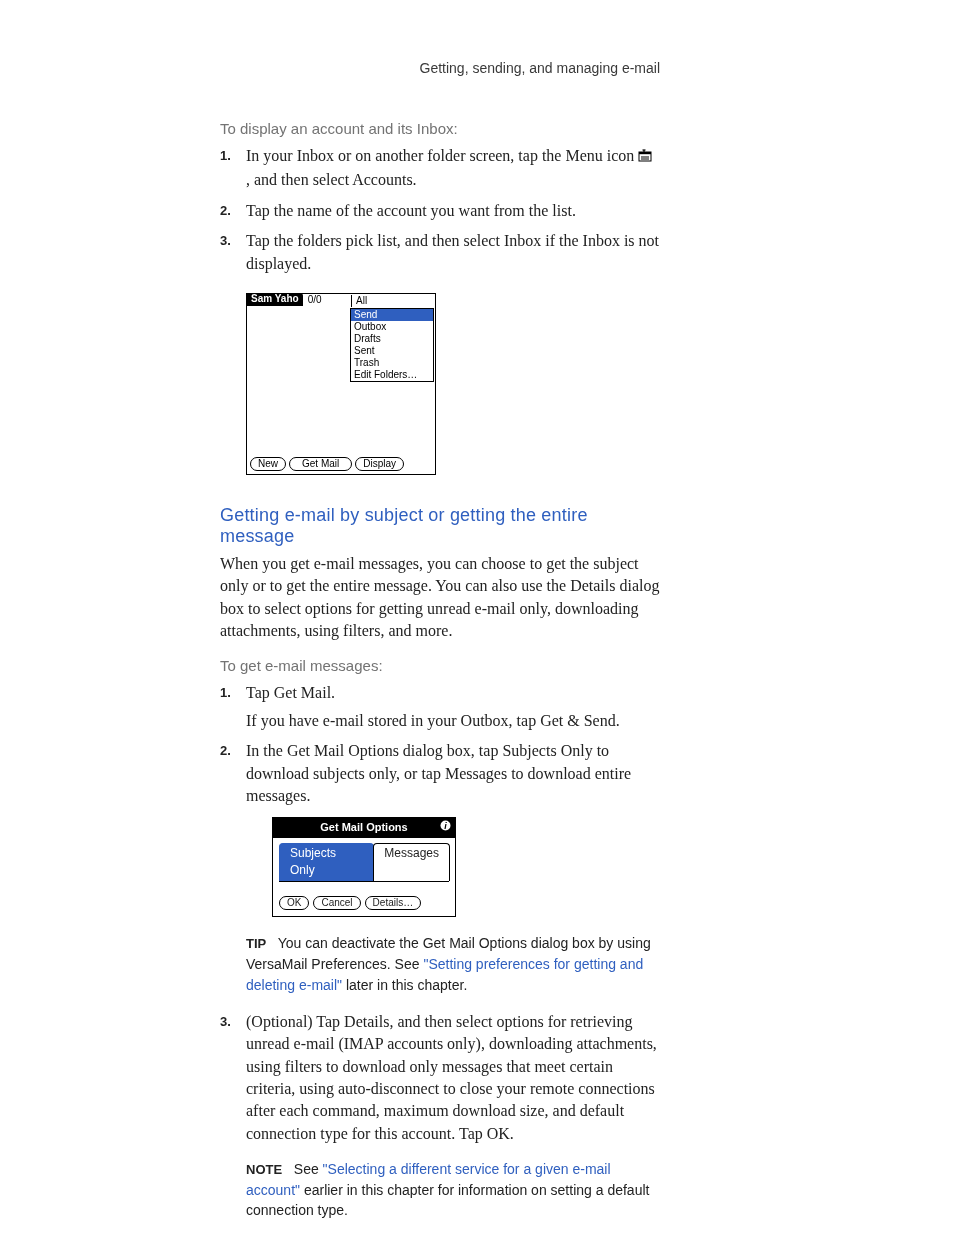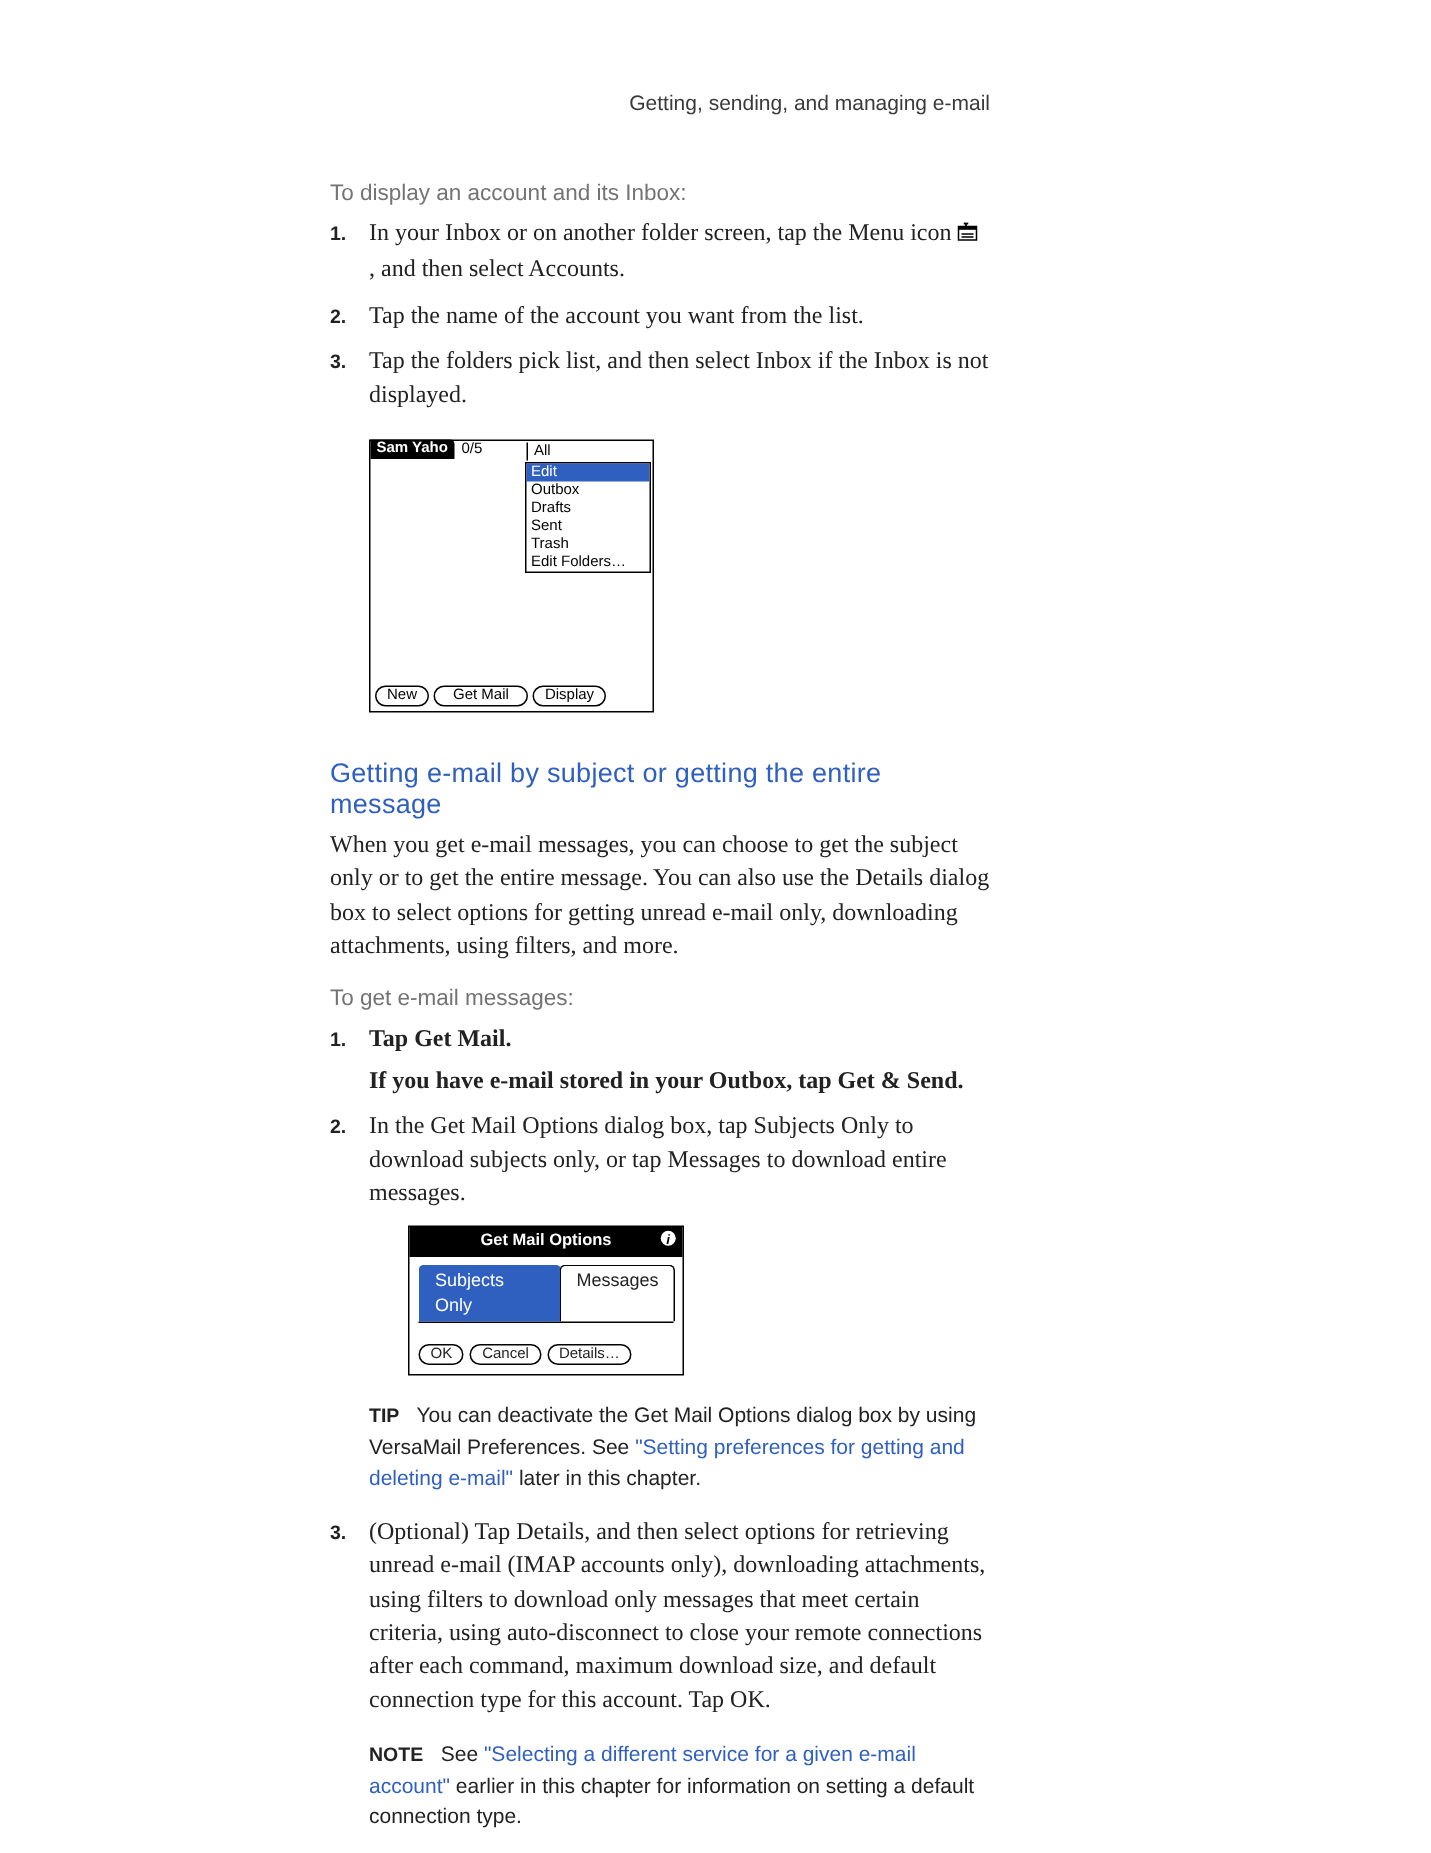--- a/index.html
+++ b/index.html
@@ -49,21 +49,20 @@
     content: counter(step) ".";
     position: absolute;
     left: 0;
     top: 2px;
     font-family: "Helvetica Neue", Arial, sans-serif;
     font-weight: bold;
     font-size: 13px;
   }
   ol.steps > li p {
     margin: 6px 0;
-    font-weight: bold;
   }
   .menu-icon-inline {
     display: inline-block;
     vertical-align: -2px;
   }
   .section-heading {
     font-family: "Helvetica Neue", Arial, sans-serif;
     font-stretch: condensed;
     font-size: 18px;
     color: #2f5fbf;
@@ -243,25 +242,25 @@
       </span>
       <span>, and then select Accounts.</span>
     </li>
     <li>Tap the name of the account you want from the list.</li>
     <li>Tap the folders pick list, and then select Inbox if the Inbox is not displayed.</li>
   </ol>
 
   <div class="palm-shot1">
     <div class="titlebar">
       <span class="tab">Sam Yaho</span>
-      <span class="count">0/5</span>
+      <span class="count">0/0</span>
     </div>
     <span class="all-label">All</span>
     <div class="dropdown">
-      <div class="item selected">Edit</div>
+      <div class="item selected">Send</div>
       <div class="item">Outbox</div>
       <div class="item">Drafts</div>
       <div class="item">Sent</div>
       <div class="item">Trash</div>
       <div class="item">Edit Folders…</div>
     </div>
     <div class="bottom-bar">
       <span class="palm-pill">New</span>
       <span class="palm-pill">Get Mail</span>
       <span class="palm-pill">Display</span>

